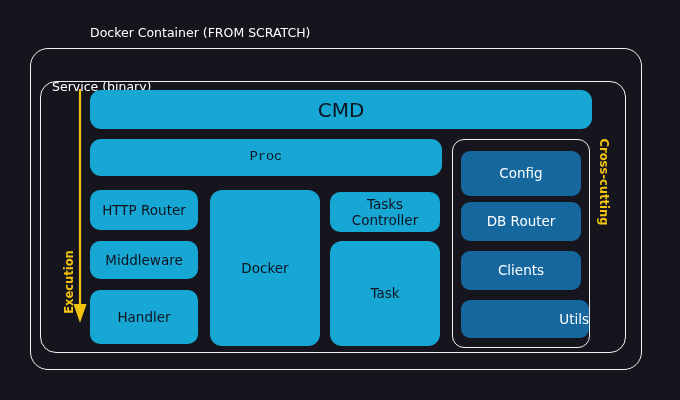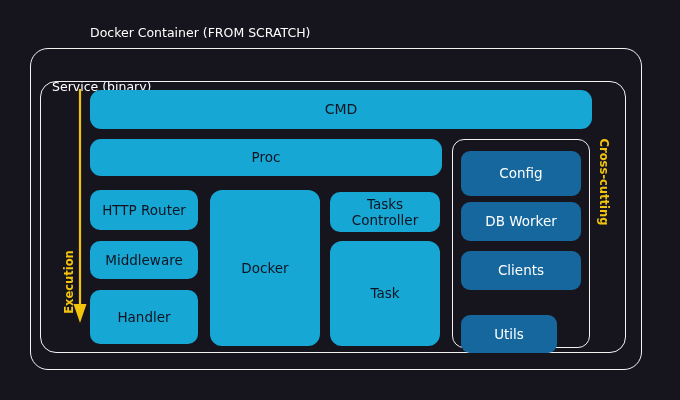--- a/index.html
+++ b/index.html
@@ -44,32 +44,32 @@
     align-items: center;
     justify-content: center;
     text-align: center;
     border-radius: 10px;
     font-size: 13.5px;
     line-height: 1.2;
   }
   .cyan { background: var(--cyan); color: var(--text-dark); }
   .blue { background: var(--dark-blue); color: var(--text-light); }
 
-  #cmd  { left: 90px;  top: 90px;  width: 502px; height: 39px; border-radius: 11px; font-size: 14px; }
-  #proc { left: 90px;  top: 139px; width: 352px; height: 37px; border-radius: 11px; }
+  #cmd  { left: 90px;  top: 90px;  width: 502px; height: 39px; border-radius: 11px; font-size: 20px; }
+  #proc { left: 90px;  top: 139px; width: 352px; height: 37px; border-radius: 11px; font-family: Liberation Mono, monospace; }
   #http-router { left: 90px; top: 190px; width: 108px; height: 40px; }
   #middleware  { left: 90px; top: 241px; width: 108px; height: 38px; }
   #handler     { left: 90px; top: 290px; width: 108px; height: 54px; }
   #worker      { left: 210px; top: 190px; width: 110px; height: 156px; border-radius: 12px; }
   #tasks-controller { left: 330px; top: 192px; width: 110px; height: 40px; padding: 0 19px; }
   #task        { left: 330px; top: 241px; width: 110px; height: 105px; border-radius: 12px; }
   #config    { left: 461px; top: 151px; width: 120px; height: 45px; border-radius: 9px; }
   #db-models { left: 461px; top: 202px; width: 120px; height: 39px; border-radius: 9px; }
   #clients   { left: 461px; top: 251px; width: 120px; height: 39px; border-radius: 9px; }
-  #utils     { left: 461px; top: 315px; width: 96px; height: 38px; border-radius: 9px; }
+  #utils     { left: 461px; top: 300px; width: 128px; height: 38px; border-radius: 9px; justify-content: flex-end; }
 
   .rot-label {
     position: absolute;
     color: var(--yellow);
     font-size: 11.5px;
     font-weight: 700;
     white-space: nowrap;
   }
   #execution-label {
     left: 69px; top: 282px;
@@ -128,21 +128,21 @@
     <span>Task</span>
   </div>
 
   <div id="crosscut-box" class="outline"></div>
   <div id="crosscut-label" class="rot-label">Cross-cutting</div>
 
   <div id="config" class="box blue">
     <span>Config</span>
   </div>
   <div id="db-models" class="box blue">
-    <span>DB Worker</span>
+    <span>DB Router</span>
   </div>
   <div id="clients" class="box blue">
     <span>Clients</span>
   </div>
   <div id="utils" class="box blue">
     <span>Utils</span>
   </div>
 
 </div>
 

